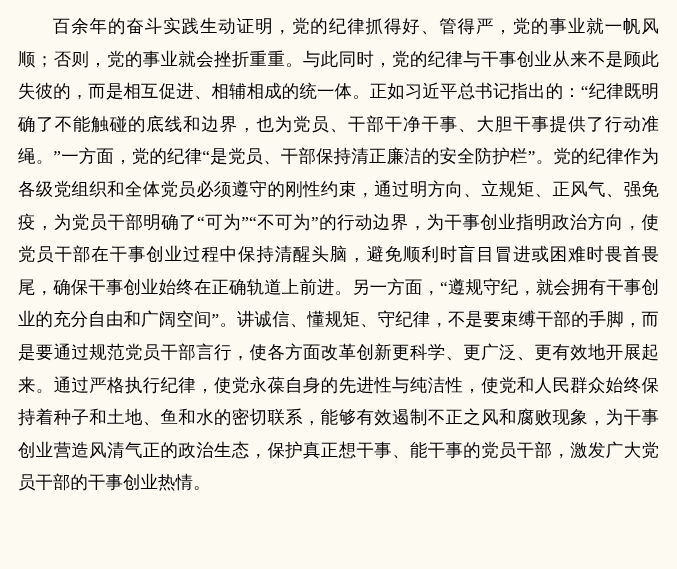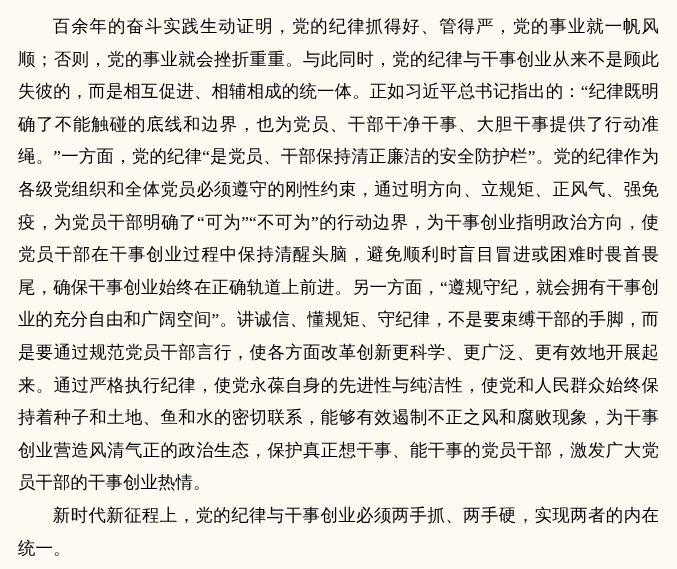--- a/index.html
+++ b/index.html
@@ -38,15 +38,14 @@
   .para + .para {
     margin-top: 0px;
   }
 </style>
 </head>
 <body>
 
 <div id="page">
   <div class="doc-body">
     <p class="para">百余年的奋斗实践生动证明，党的纪律抓得好、管得严，党的事业就一帆风顺；否则，党的事业就会挫折重重。与此同时，党的纪律与干事创业从来不是顾此失彼的，而是相互促进、相辅相成的统一体。正如习近平总书记指出的：“纪律既明确了不能触碰的底线和边界，也为党员、干部干净干事、大胆干事提供了行动准绳。”一方面，党的纪律“是党员、干部保持清正廉洁的安全防护栏”。党的纪律作为各级党组织和全体党员必须遵守的刚性约束，通过明方向、立规矩、正风气、强免疫，为党员干部明确了“可为”“不可为”的行动边界，为干事创业指明政治方向，使党员干部在干事创业过程中保持清醒头脑，避免顺利时盲目冒进或困难时畏首畏尾，确保干事创业始终在正确轨道上前进。另一方面，“遵规守纪，就会拥有干事创业的充分自由和广阔空间”。讲诚信、懂规矩、守纪律，不是要束缚干部的手脚，而是要通过规范党员干部言行，使各方面改革创新更科学、更广泛、更有效地开展起来。通过严格执行纪律，使党永葆自身的先进性与纯洁性，使党和人民群众始终保持着种子和土地、鱼和水的密切联系，能够有效遏制不正之风和腐败现象，为干事创业营造风清气正的政治生态，保护真正想干事、能干事的党员干部，激发广大党员干部的干事创业热情。</p>
-    <p class="para">新时代新征程上，党的纪律与干事创业必须两手抓、两手硬，实现两者的内在统一。</p>
   </div>
 </div>
 
 </body></html>

